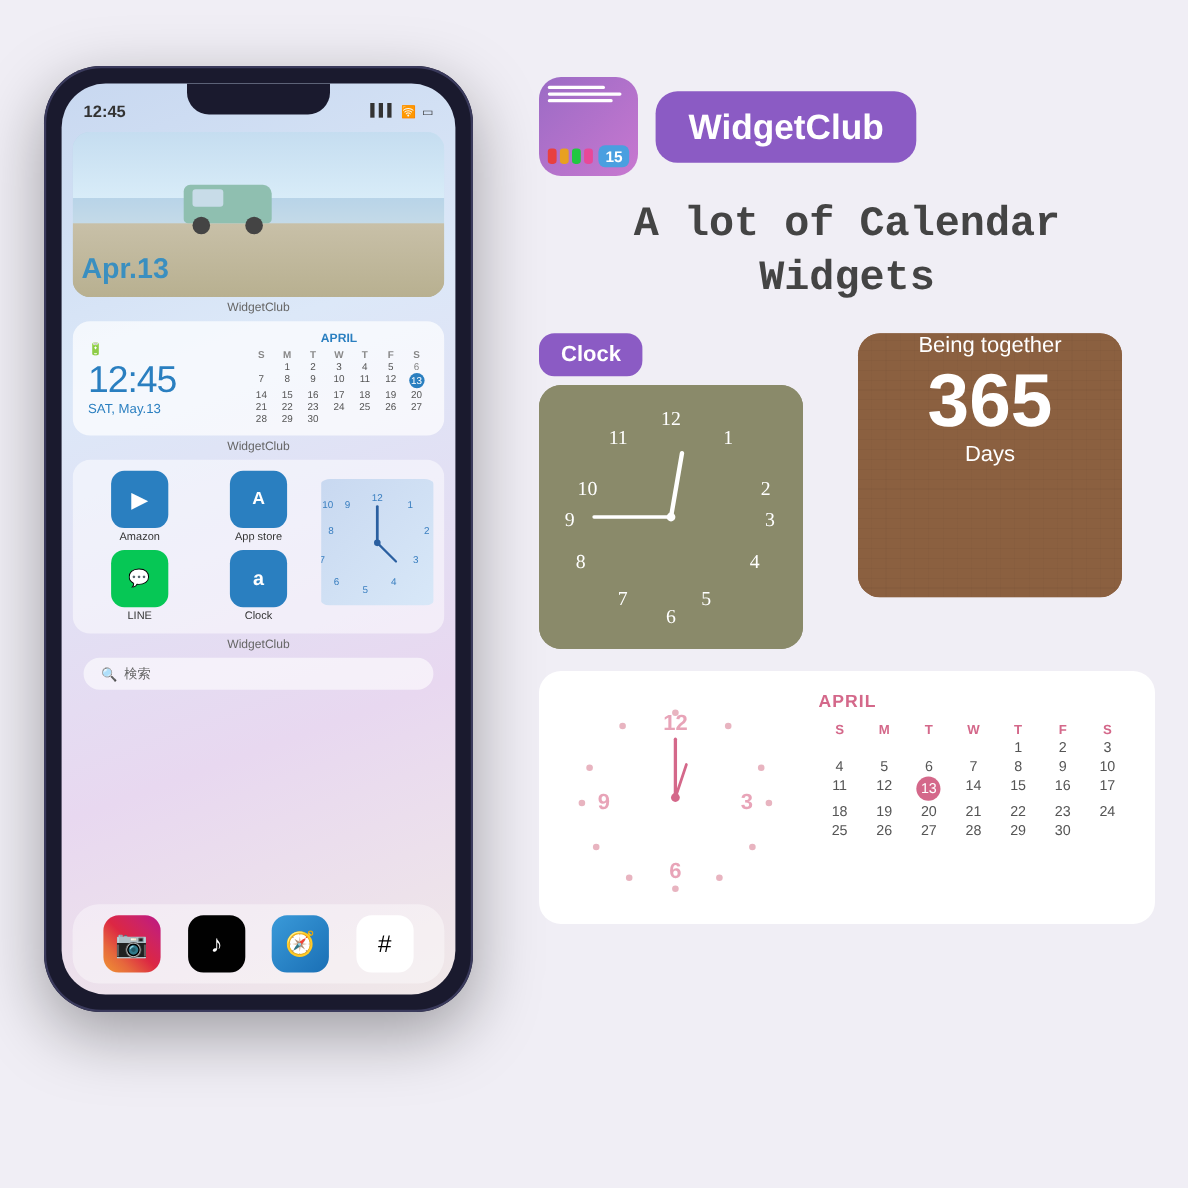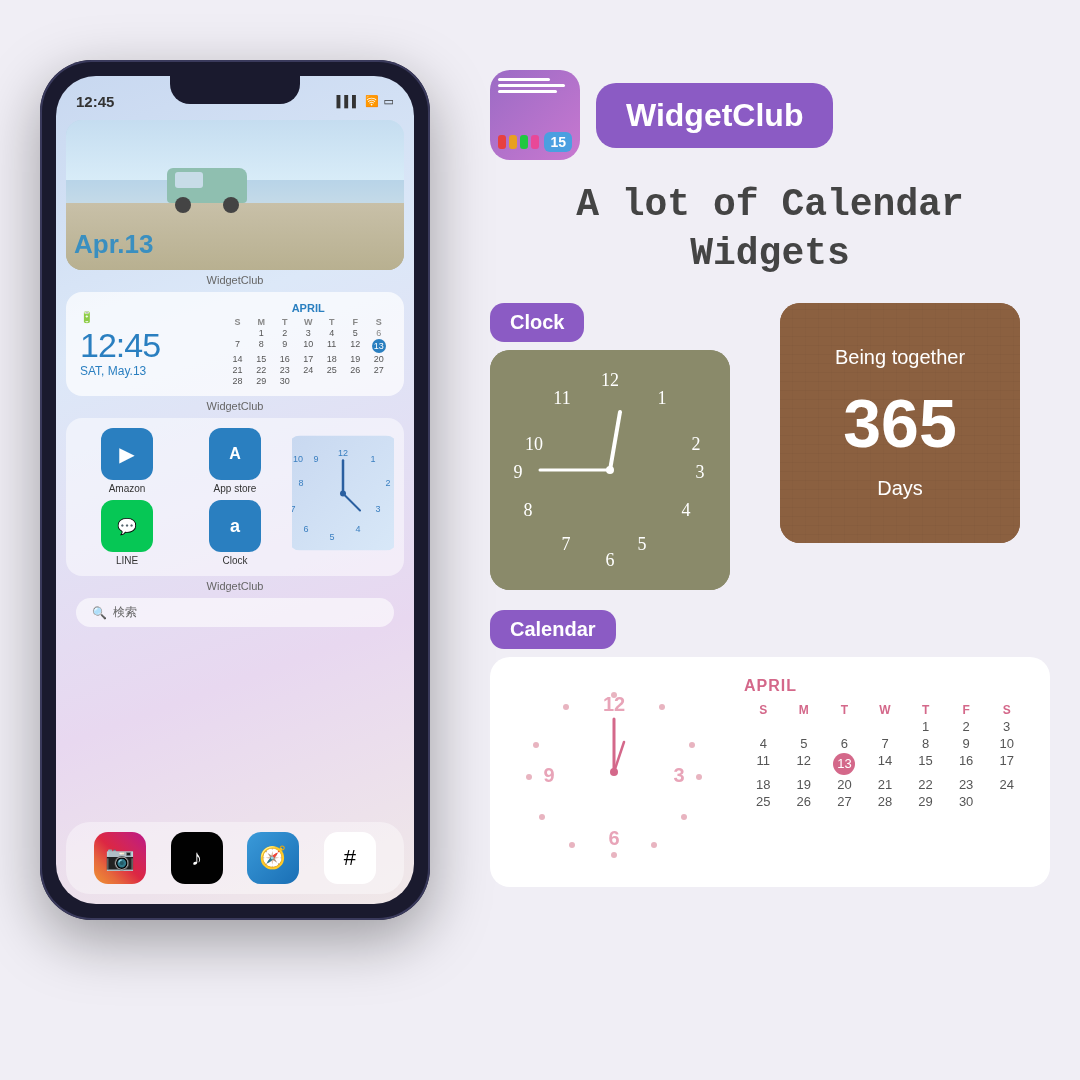--- a/index.html
+++ b/index.html
@@ -438,23 +438,22 @@
 
     
     .anniversary-widget {
       width: 100%;
       aspect-ratio: 1;
       border-radius: 20px;
       overflow: hidden;
       position: relative;
       display: flex;
       align-items: center;
-      justify-content: center;
       flex-direction: column;
-      gap: 20px;
+      gap: 4px;
       max-width: 240px;
       background: #8b6040;
     }
     .paper-texture {
       position: absolute;
       inset: 0;
       background: repeating-linear-gradient(
         0deg,
         transparent,
         transparent 8px,
@@ -793,21 +792,20 @@
     <div class="widget-section">
       <div class="anniversary-widget">
         <div class="paper-texture"></div>
         <span class="anni-text-being">Being together</span>
         <span class="anni-number">365</span>
         <span class="anni-text-days">Days</span>
       </div>
     </div>
 
     <div class="widget-section calendar-section">
-      <div class="section-label">Calendar</div>
       <div class="calendar-widget">
 
         <div class="pink-clock-area">
           <svg width="200" height="190" viewBox="0 0 200 190">
 
             <circle cx="100" cy="18" r="3" fill="#e8b4c0"></circle>
             <circle cx="148" cy="30" r="3" fill="#e8b4c0"></circle>
             <circle cx="178" cy="68" r="3" fill="#e8b4c0"></circle>
             <circle cx="185" cy="100" r="3" fill="#e8b4c0"></circle>
             <circle cx="170" cy="140" r="3" fill="#e8b4c0"></circle>

